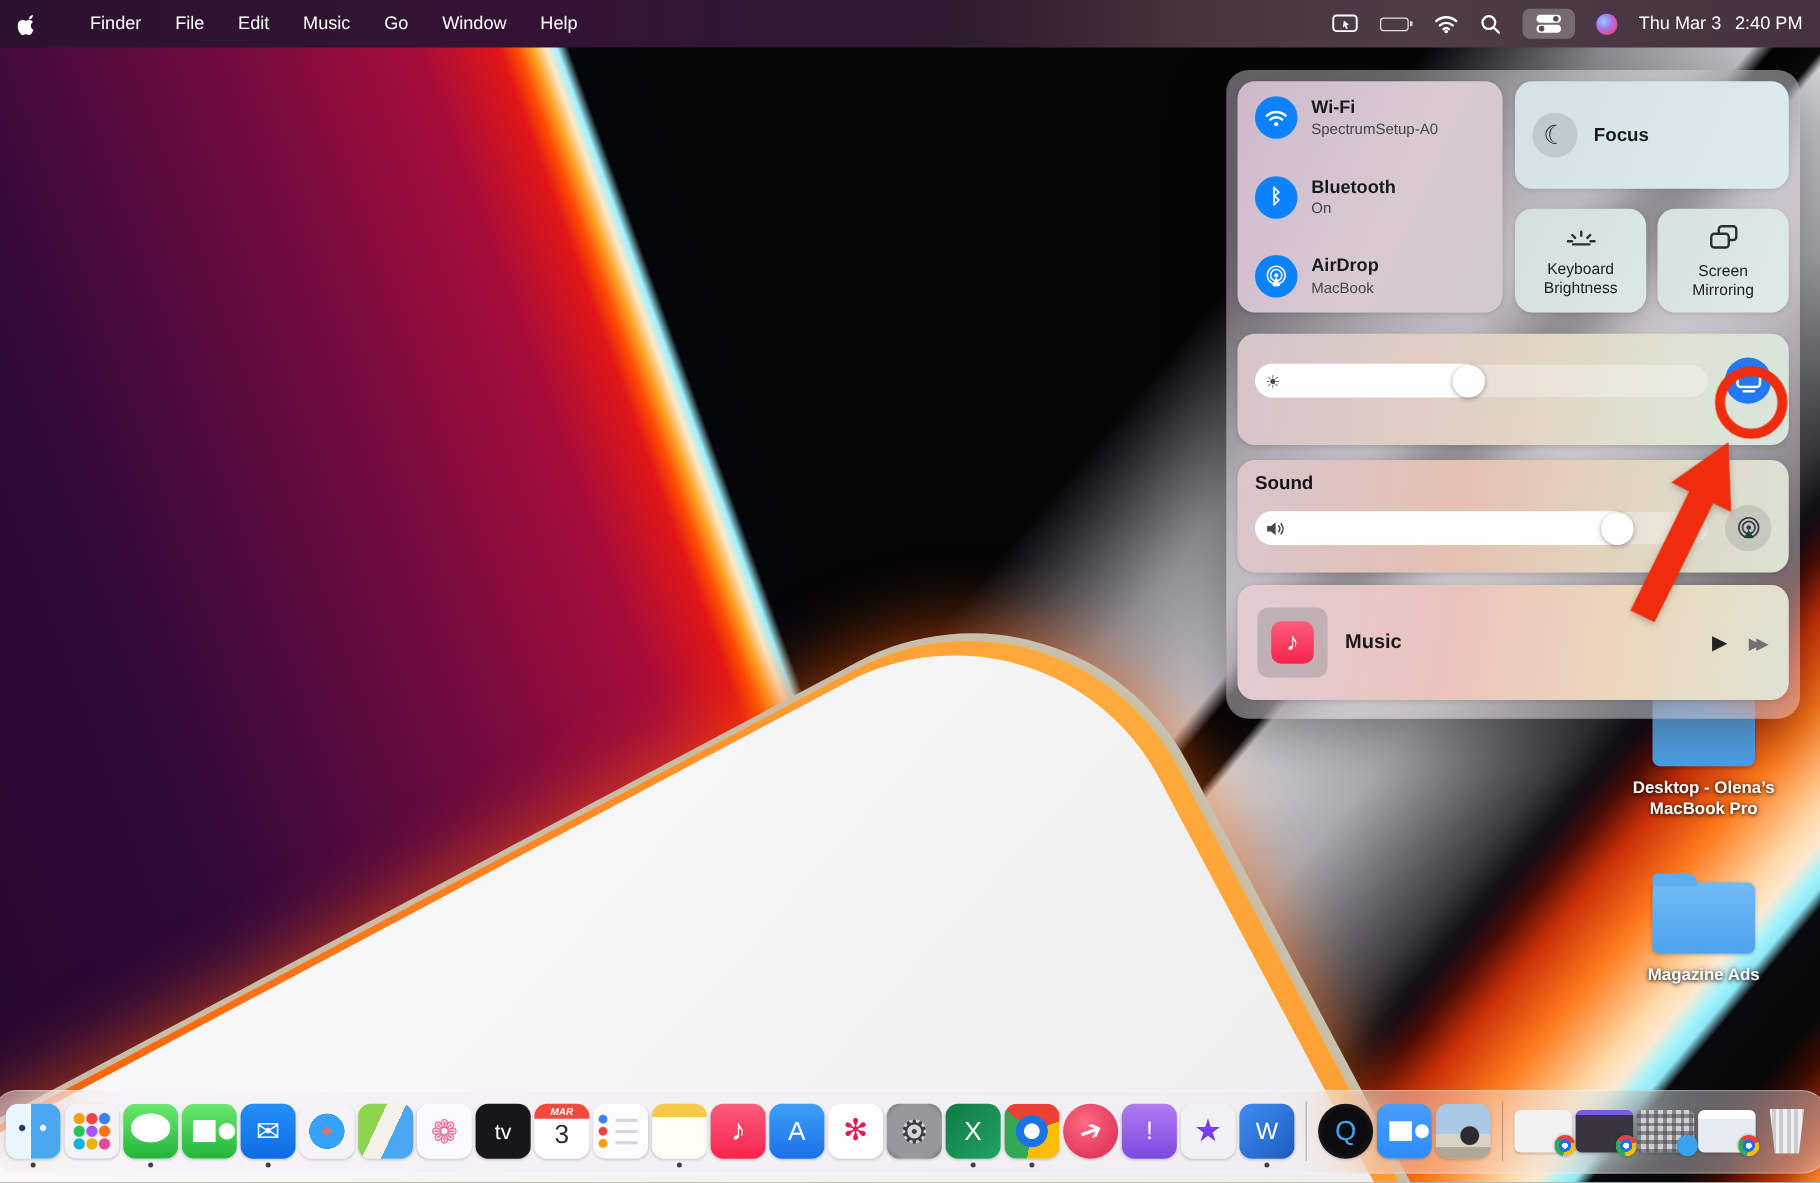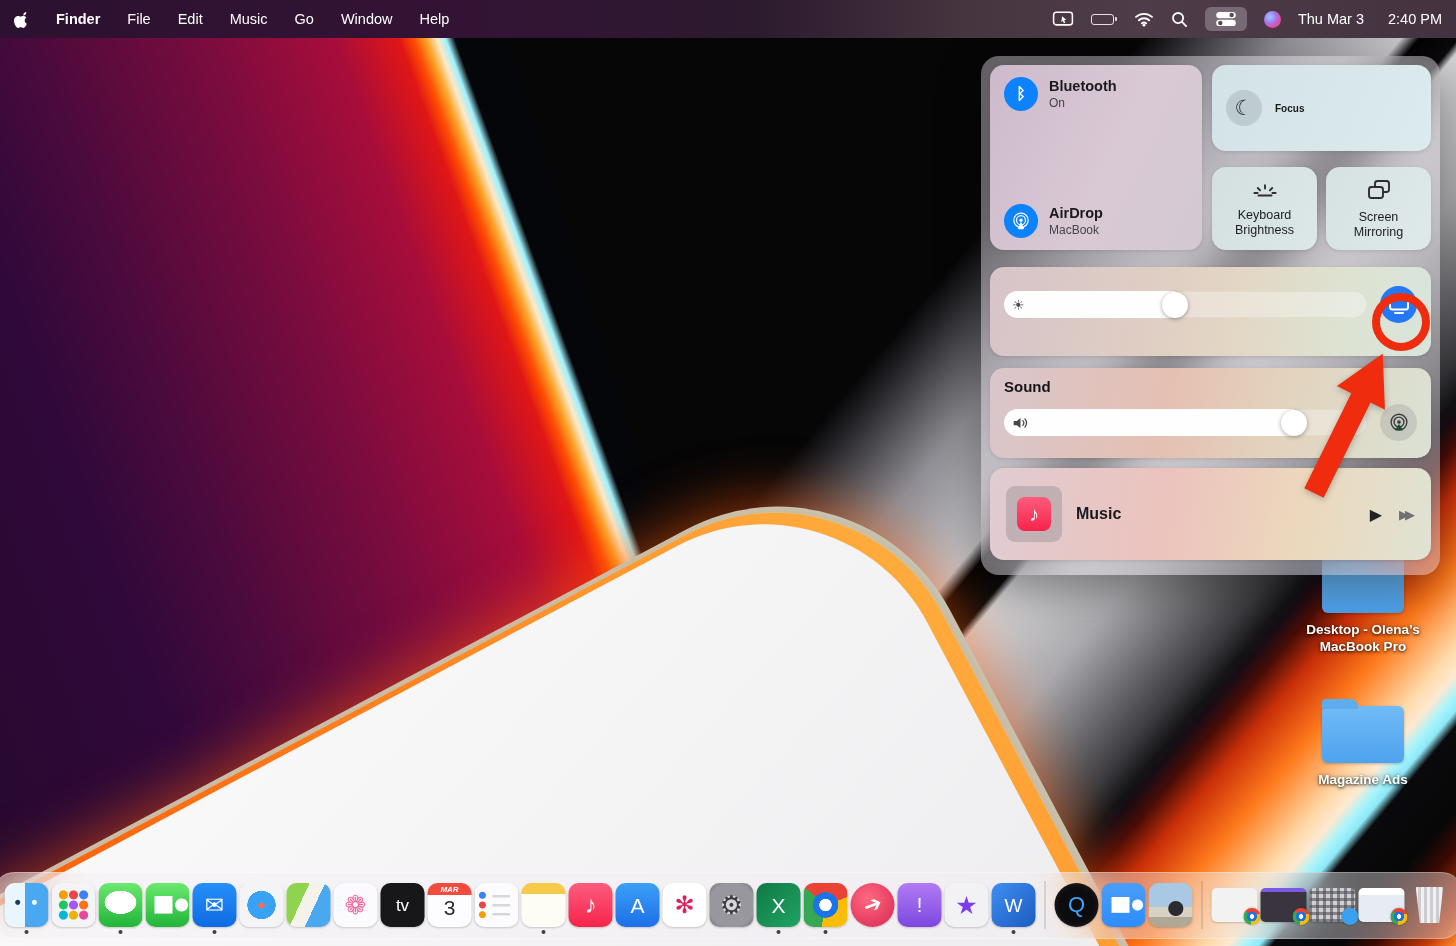--- a/index.html
+++ b/index.html
@@ -35,50 +35,50 @@
   .wp-white { width:1150px; height:1700px; border-radius:185px;
     background:linear-gradient(160deg,#fafafb,#ebebed 55%,#e0e0e3);
     transform:translate(-175px,999px) rotate(-28deg); }
 
   
   .menubar { position:absolute; top:0; left:0; right:0; height:38px; z-index:60;
     display:flex; align-items:center; padding:0 14px; gap:0; color:#fff; font-size:14.5px;
     background:linear-gradient(90deg,#2d1130 0%,#331335 32%,#2c1a2e 52%,#46343f 66%,#4e3c49 78%,#443240 100%); }
   .mb-left { display:flex; align-items:center; gap:27px; }
   .mi { cursor:default; }
-  .mi.bold { font-weight:700; }
+  .mi.bold { font-weight:400;margin-left:16px; }
   .mb-right { margin-left:auto; display:flex; align-items:center; gap:17px; }
   .mb-ic { display:flex; align-items:center; justify-content:center; height:24px; }
   .battery { display:flex; align-items:center; }
   .batt-body { width:23px; height:11px; border:1.5px solid rgba(255,255,255,0.85); border-radius:3px; padding:1px; }
   .batt-fill { width:85%; height:100%; background:#fff; border-radius:1.5px; }
   .batt-cap { width:2px; height:4px; background:rgba(255,255,255,0.8); border-radius:0 1px 1px 0; margin-left:1px; }
   .cc-menubar-btn { background:rgba(255,255,255,0.25); border-radius:6px; padding:4px 10px; display:flex; align-items:center; }
   .siri-orb { width:17px; height:17px; border-radius:50%;
     background:radial-gradient(circle at 35% 35%, #8cd0ff, #b06ae8 45%, #e84a8a 72%, #34c77b 100%); }
-  .clock { display:flex; gap:24px; font-size:14.5px; }
+  .clock { display:flex; gap:11px; font-size:14.5px; }
 
   
   .cc-panel { position:absolute; left:981px; top:56px; width:459px; height:519px; z-index:40;
     background:rgba(214,208,218,0.45); border-radius:18px; padding:9px;
     box-shadow:0 14px 44px rgba(0,0,0,0.38); backdrop-filter:blur(26px); }
   .cc-card { border-radius:14px; box-shadow:0 1px 4px rgba(0,0,0,0.12); position:absolute; }
   .card-conn { left:9px; top:9px; width:212px; height:185px;
     background:linear-gradient(115deg,#cdb9cb,#d9c9d4 55%,#d3c9d2); padding:12px 14px;
     display:flex; flex-direction:column; justify-content:space-between; }
   .conn-item { display:flex; align-items:center; gap:11px; cursor:default; }
   .blue-circle { width:34px; height:34px; border-radius:50%; background:#0d82ff; color:#fff;
     display:flex; align-items:center; justify-content:center; flex:0 0 auto; }
   .cc-item-title { font-size:14.5px; font-weight:700; color:#1a1a1c; line-height:1.15; }
   .cc-item-sub { font-size:12px; color:#454549; margin-top:1px; }
   .card-focus { left:231px; top:9px; width:219px; height:86px;
     background:linear-gradient(115deg,#d2e2e6,#dcebed); display:flex; align-items:center; gap:13px; padding:0 14px; }
   .moon-circle { width:36px; height:36px; border-radius:50%; background:rgba(60,60,70,0.14);
     display:flex; align-items:center; justify-content:center; font-size:21px; color:#2c2c30; }
-  .focus-label { font-size:10px; font-weight:700; color:#1a1a1c; }
+  .focus-label { font-size:15px; font-weight:700; color:#1a1a1c; }
   .tile { display:flex; flex-direction:column; align-items:center; justify-content:center; gap:8px;
     text-align:center; font-size:12.5px; font-weight:500; color:#1d1d1f; line-height:1.2; }
   .card-kb { left:231px; top:111px; width:105px; height:83px; background:linear-gradient(115deg,#d4dfe0,#dce8e8); }
   .card-sm { left:345px; top:111px; width:105px; height:83px; background:linear-gradient(115deg,#d6e1e2,#dfe9e9); }
   .tile-label { width:92px; }
   .card-display { left:9px; top:211px; width:441px; height:89px;
     background:linear-gradient(100deg,#d6c4c9 0%,#dfcdc4 35%,#e3d6c4 55%,#dde3d2 80%,#d8e5dc 100%); padding:10px 14px; }
   .card-sound { left:9px; top:312px; width:441px; height:90px;
     background:linear-gradient(100deg,#d9c6cb 0%,#e5c0b2 40%,#e3d3bd 65%,#dae2d4 100%); padding:10px 14px; }
   .cc-card-title { font-size:15px; font-weight:700; color:#161618; }
@@ -228,20 +228,33 @@
         <span>Thu Mar 3</span>
         <span>2:40 PM</span>
       </span>
     </div>
   </div>
 
   <div class="cc-panel">
 
     <div class="cc-card card-conn">
       <div class="conn-item">
+        <span class="blue-circle">
+          <svg width="18" height="15" viewBox="0 0 24 20" style="color:#fff">
+              <path d="M2 7.4 A14.8 14.8 0 0 1 22 7.4" stroke="currentColor" stroke-width="2.5" fill="none" stroke-linecap="round"></path>
+              <path d="M5.6 11.6 A9.4 9.4 0 0 1 18.4 11.6" stroke="currentColor" stroke-width="2.5" fill="none" stroke-linecap="round"></path>
+              <circle cx="12" cy="16.4" r="2.2" fill="currentColor"></circle>
+            </svg>
+        </span>
+        <span>
+          <div class="cc-item-title">Wi-Fi</div>
+          <div class="cc-item-sub">SpectrumSetup-A0</div>
+        </span>
+      </div>
+      <div class="conn-item">
         <span class="blue-circle" style="font-size:16px; font-weight:700;">ᛒ</span>
         <span>
           <div class="cc-item-title">Bluetooth</div>
           <div class="cc-item-sub">On</div>
         </span>
       </div>
       <div class="conn-item">
         <span class="blue-circle">
           <svg width="20" height="20" viewBox="0 0 24 24" style="color:#fff">
               <circle cx="12" cy="11" r="2" fill="currentColor"></circle>

